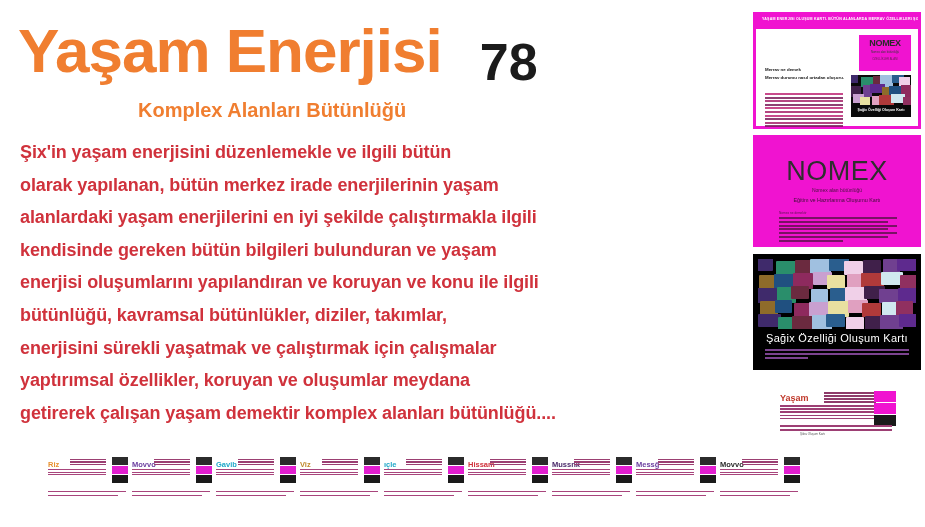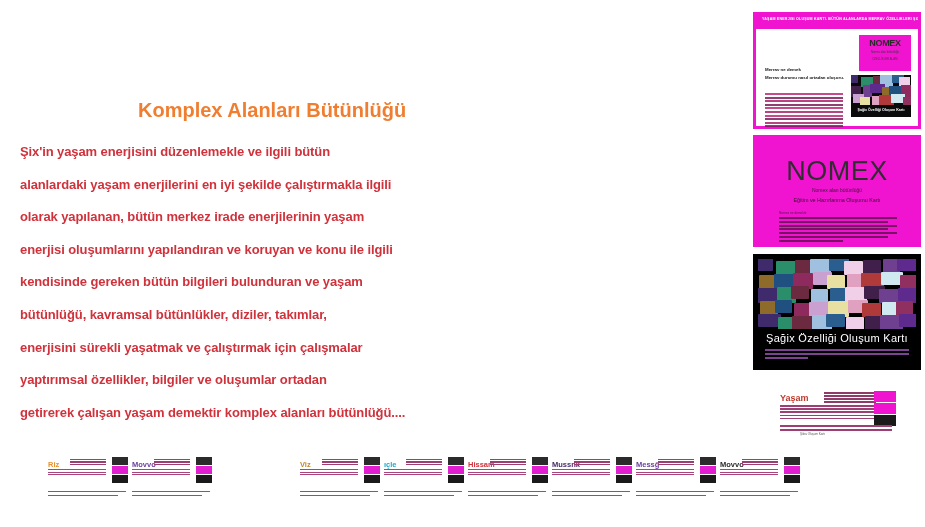--- a/index.html
+++ b/index.html
@@ -27,21 +27,21 @@
     position:relative;top:8px;
   }
   .subtitle{
     position:absolute;left:138px;top:99px;
     font-size:20px;font-weight:bold;color:#F07E30;
     letter-spacing:0px;
   }
 
   .body-text{
     position:absolute;left:20px;top:136px;width:718px;
-    font-size:13px;font-weight:bold;color:#D0323C;
+    font-size:18px;font-weight:bold;color:#D0323C;
     line-height:32.6px;letter-spacing:-0.1px;
   }
   .body-text p{margin:0;}
 
   
   #sidebar{position:absolute;left:748px;top:0;width:177px;height:527px;}
 
   .thumb{position:absolute;overflow:hidden;}
 
   
@@ -137,32 +137,35 @@
   .mini .m-rule{position:absolute;left:2px;bottom:8px;width:78px;height:1.3px;background:#a8457c;}
   .mini .m-rule2{position:absolute;left:2px;bottom:4px;width:70px;height:1.3px;background:#a8457c;}
 </style>
 </head>
 <body>
 
 <div id="page">
 
   <div id="main">
 
+    <div class="title-row">
+      <span class="title">Yaşam Enerjisi</span><span class="title-num">78</span>
+    </div>
 
     <div class="subtitle">Komplex Alanları Bütünlüğü</div>
 
     <div class="body-text">
       <p>Şix'in yaşam enerjisini düzenlemekle ve ilgili bütün</p>
+      <p>olarak yapılanan, bütün merkez irade enerjilerinin yaşam</p>
       <p>alanlardaki yaşam enerjilerini en iyi şekilde çalıştırmakla ilgili</p>
-      <p>olarak yapılanan, bütün merkez irade enerjilerinin yaşam</p>
+      <p>kendisinde gereken bütün bilgileri bulunduran ve yaşam</p>
       <p>enerjisi oluşumlarını yapılandıran ve koruyan ve konu ile ilgili</p>
-      <p>kendisinde gereken bütün bilgileri bulunduran ve yaşam</p>
       <p>bütünlüğü, kavramsal bütünlükler, diziler, takımlar,</p>
       <p>enerjisini sürekli yaşatmak ve çalıştırmak için çalışmalar</p>
-      <p>yaptırımsal özellikler, bilgiler ve oluşumlar ortadan</p>
+      <p>yaptırımsal özellikler, koruyan ve oluşumlar meydana</p>
       <p>getirerek çalışan yaşam demektir komplex alanları bütünlüğü....</p>
     </div>
 
     <div id="strip">
         <div class="mini" style="left: 46px;">
           <div class="m-title" style="color: rgb(232, 145, 46);">Riz</div>
           <div class="m-lines">
             <i></i>
             <i></i>
             <i></i>
@@ -175,20 +178,40 @@
           <div class="m-chips">
             <b></b>
             <b></b>
             <b></b>
           </div>
           <div class="m-rule"></div>
           <div class="m-rule2"></div>
         </div>
         <div class="mini" style="left: 130px;">
           <div class="m-title" style="color: rgb(107, 63, 160);">Movvo</div>
+          <div class="m-lines">
+            <i></i>
+            <i></i>
+            <i></i>
+          </div>
+          <div class="m-body">
+            <i></i>
+            <i></i>
+            <i></i>
+          </div>
+          <div class="m-chips">
+            <b></b>
+            <b></b>
+            <b></b>
+          </div>
+          <div class="m-rule"></div>
+          <div class="m-rule2"></div>
+        </div>
+        <div class="mini" style="left: 214px;">
+          <div class="m-title" style="color: rgb(31, 168, 201);">Gavib</div>
           <div class="m-lines">
             <i></i>
             <i></i>
             <i></i>
           </div>
           <div class="m-body">
             <i></i>
             <i></i>
             <i></i>
           </div>

